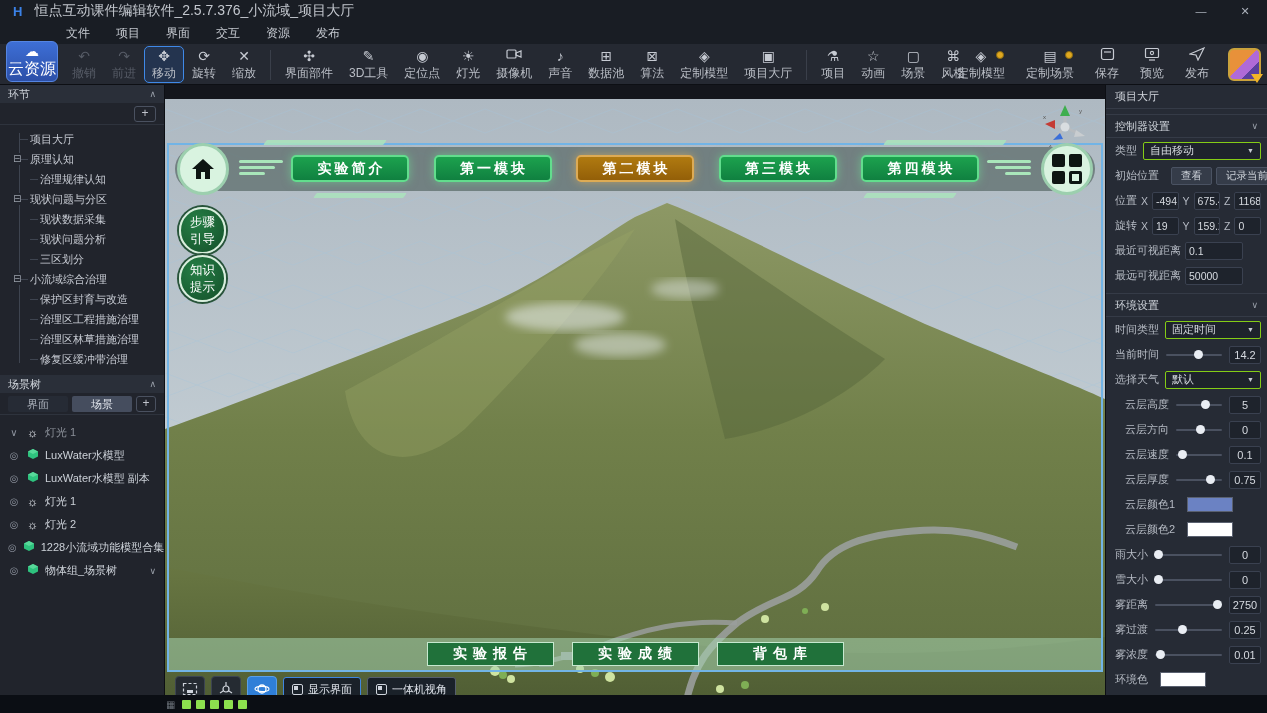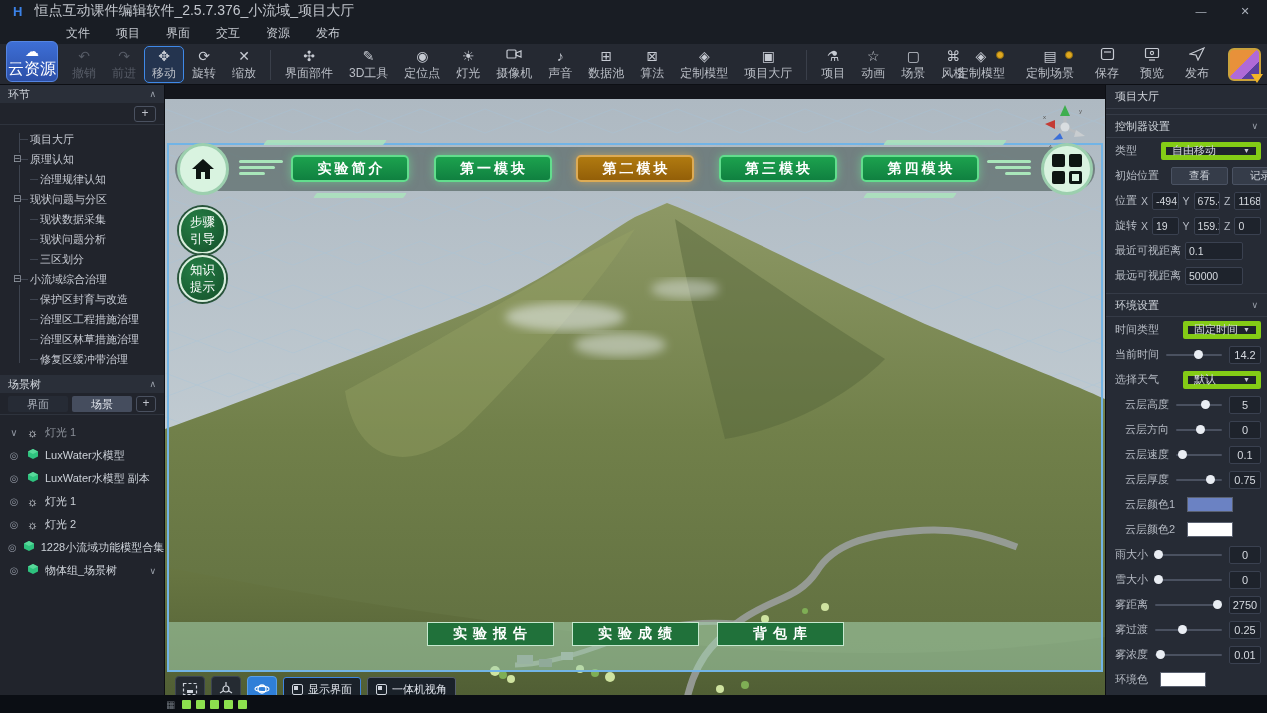--- a/index.html
+++ b/index.html
@@ -66,40 +66,40 @@
 .gridbtn span{background:#0d1512;border-radius:2px}
 .gridbtn span.hollow{background:transparent;border:3px solid #0d1512}
 .hlines{position:absolute;top:13px;display:flex;flex-direction:column;gap:3px;z-index:1}
 .hlines span{height:3px;background:#a9e6ba;border-radius:2px}
 .hlines.left{left:64px;align-items:flex-start}
 .hlines.right{right:64px;align-items:flex-end}
 .navbtns{position:absolute;left:116px;right:116px;top:8px;display:flex;justify-content:space-between;z-index:2}
 .navbtn{width:118px;height:27px;border-radius:5px;background:linear-gradient(#1ca24e,#108040);border:2px solid #62dd8d;color:#fff;font-size:14px;font-weight:bold;letter-spacing:3px;padding-left:3px;display:flex;align-items:center;justify-content:center;box-shadow:0 0 10px rgba(110,230,150,.55);white-space:nowrap}
 .navbtn.selected{background:linear-gradient(#b07a10,#935f08);border-color:#ddab55;box-shadow:0 0 10px rgba(230,180,90,.6)}
 .circlebtn{position:absolute;left:10px;width:47px;height:47px;border-radius:50%;background:radial-gradient(circle at 35% 30%,#257e45,#14502a);border:2px solid #d8efdc;box-shadow:0 0 0 2px #28543a;color:#fff;font-size:12.5px;font-weight:normal;line-height:1.3;display:flex;align-items:center;justify-content:center;text-align:center}
-.bottomstrip{position:absolute;left:0;right:0;bottom:0;height:48px;background:rgba(165,212,176,.55);display:flex;align-items:flex-start;justify-content:center;gap:18px}
+.bottomstrip{position:absolute;left:0;right:0;bottom:0;height:32px;background:rgba(165,212,176,.55);display:flex;align-items:center;justify-content:center;gap:18px}
 .bsbtn{min-width:127px;height:24px;background:#20713a;border:1px solid #c6e9cf;color:#fff;font-size:14px;font-weight:bold;letter-spacing:6px;padding-left:6px;display:flex;align-items:center;justify-content:center;white-space:nowrap}
 .viewtools{position:absolute;left:10px;bottom:7px;display:flex;gap:6px;align-items:center}
 .vtbtn{width:30px;height:26px;border-radius:4px;background:rgba(32,38,50,.9);border:1px solid #3c4452;display:flex;align-items:center;justify-content:center}
 .vtbtn.active{background:#2f7fd8;border-color:#5a9fe8}
 .vtoggle{height:24px;padding:0 8px;display:flex;gap:5px;align-items:center;background:rgba(22,28,40,.92);border:1px solid #565e6e;border-radius:3px;font-size:11px;color:#dfe3ea;white-space:nowrap}
 .vtoggle.active{border-color:#3f86e0}
 .tgico{width:11px;height:11px;border:1.5px solid #cfd4dc;border-radius:2px;position:relative}
 .tgico::after{content:'';position:absolute;left:1px;top:1px;width:4px;height:4px;background:#cfd4dc}
 
 .inspector{position:absolute;right:0;top:85px;width:162px;bottom:18px;background:#262b35;border-left:1px solid #0d0f14;font-size:11px;overflow:hidden}
 .ihead{height:24px;display:flex;align-items:center;padding:0 9px;color:#d2d6dd;border-bottom:1px solid #353b47}
 .isec{height:24px;display:flex;align-items:center;padding:0 9px;color:#cfd4db;border-bottom:1px solid #353b47;margin-top:5px;border-top:1px solid #353b47}
 .isec .chev{margin-left:auto;color:#9aa0aa;font-size:9px}
 .irow{display:flex;align-items:center;padding:0 6px 0 9px;height:25px;gap:4px}
 .ilabel{color:#b6bbc4;white-space:nowrap}
 .indent>.ilabel{padding-left:10px}
-.dropdown{flex:1;height:18px;background:#1e232c;border:5px solid #84cc16;border-radius:2px;display:flex;align-items:center;padding:0 6px;color:#d6dae0;margin-left:20px}
+.dropdown{flex:1;height:18px;background:#1e232c;border:1px solid #84cc16;border-radius:2px;display:flex;align-items:center;padding:0 6px;color:#d6dae0;margin-left:2px}
 .dropdown .caret{margin-left:auto;font-size:7px;color:#c8ccd4}
-.smallbtn{height:18px;background:#353c49;border:1px solid #4a5262;border-radius:2px;color:#ced3da;display:flex;align-items:center;justify-content:center;padding:0 17px;font-size:10.5px;white-space:nowrap}
+.smallbtn{height:18px;background:#353c49;border:1px solid #4a5262;border-radius:2px;color:#ced3da;display:flex;align-items:center;justify-content:center;padding:0 9px;font-size:10.5px;white-space:nowrap}
 .nbox{height:18px;background:#1e232c;border:1px solid #3a4150;border-radius:2px;color:#d6dae0;display:flex;align-items:center;padding:0 3px;font-size:10.5px;overflow:hidden;white-space:nowrap}
 .nbox.grow{flex:1;min-width:0}
 .axis{color:#b6bbc4;font-size:10.5px}
 .slider{flex:1;height:18px;position:relative;margin:0 3px}
 .strack{position:absolute;left:0;right:0;top:8px;height:2px;background:#4a5160;border-radius:1px}
 .sthumb{position:absolute;top:4px;width:9px;height:9px;border-radius:50%;background:#e9edf3;margin-left:-4px}
 .ival{width:32px;flex:0 0 32px;height:18px;background:#1e232c;border:1px solid #3a4150;border-radius:2px;color:#d6dae0;display:flex;align-items:center;justify-content:center;font-size:11px}
 .swatch{width:46px;height:15px;border:1px solid #5a6170;margin-left:8px}
 
 .statusbar{position:absolute;left:0;right:0;bottom:0;height:18px;background:#0b0e14;display:flex;align-items:center;padding-left:166px;gap:5px}

